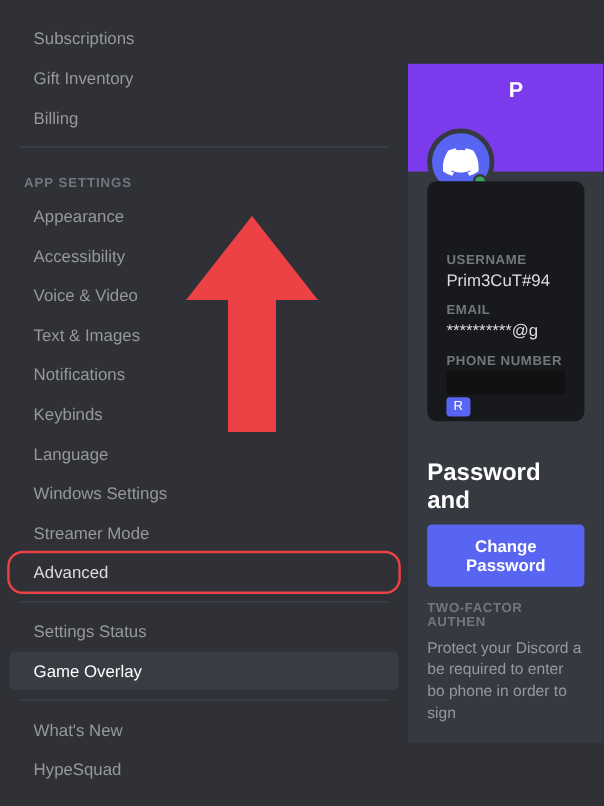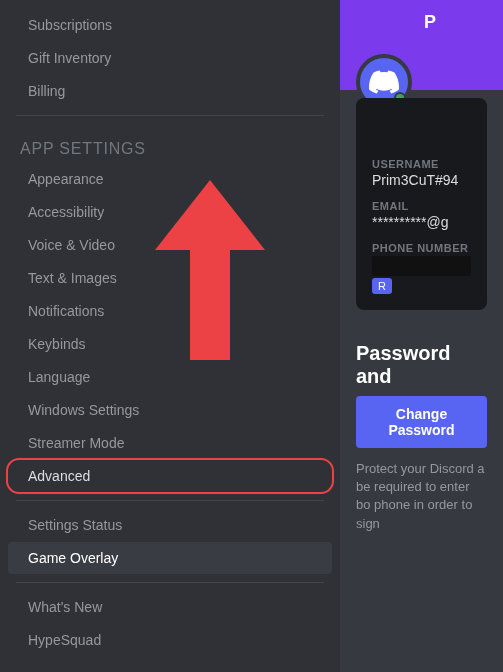--- a/index.html
+++ b/index.html
@@ -38,22 +38,22 @@
     }
     .sidebar-item.highlighted {
       outline: 2px solid #ed4245;
       color: #dcddde;
       border-radius: 11px;
     }
 
     .section-label {
       padding: 16px 16px 4px 20px;
       color: #72767d;
-      font-size: 16px;
-      font-weight: 400;
+      font-size: 11px;
+      font-weight: 700;
       letter-spacing: 0.8px;
       text-transform: uppercase;
     }
 
     .divider {
       height: 1px;
       background: #40444b;
       margin: 8px 16px;
     }
 
@@ -112,21 +112,21 @@
       left: 84px;
       color: #fff;
       font-size: 18px;
       font-weight: 700;
     }
 
     .profile-card {
       background: #18191c;
       border-radius: 8px;
       margin: 8px 16px 16px 16px;
-      padding: 48px 16px 16px 16px;
+      padding: 48px 16px 4px 16px;
       position: relative;
     }
 
     .field-label {
       color: #72767d;
       font-size: 11px;
       font-weight: 700;
       letter-spacing: 0.5px;
       text-transform: uppercase;
       margin-top: 12px;
@@ -196,20 +196,21 @@
       position: relative;
       width: 503px;
       height: 672px;
       overflow: hidden;
     }
 
     .main-layout {
       display: flex;
       width: 503px;
       height: 672px;
+      align-items: center;
     }
 
     
     .big-arrow {
       position: absolute;
       left: 155px;
       top: 180px;
       width: 110px;
       height: 180px;
       pointer-events: none;
@@ -318,20 +319,21 @@
         <div class="field-label">PHONE NUMBER</div>
         <div class="field-value redacted">&nbsp;</div>
         <span class="field-value edit-btn" style="font-size:11px;padding:2px 6px;">R</span>
       </div>
 
       <div class="section-title">Password and</div>
 
       <button class="change-password-btn">Change Password</button>
 
       <div class="two-factor-section">
+        <div class="two-factor-title">TWO-FACTOR AUTHEN</div>
         <div class="two-factor-desc">Protect your Discord a be required to enter bo phone in order to sign</div>
       </div>
     </div>
   </div>
 
   <svg class="big-arrow" viewBox="0 0 110 180" xmlns="http://www.w3.org/2000/svg">
 
     <polygon points="55,0 110,70 75,70 75,180 35,180 35,70 0,70" fill="#ed4245"></polygon>
   </svg>
 </div>

